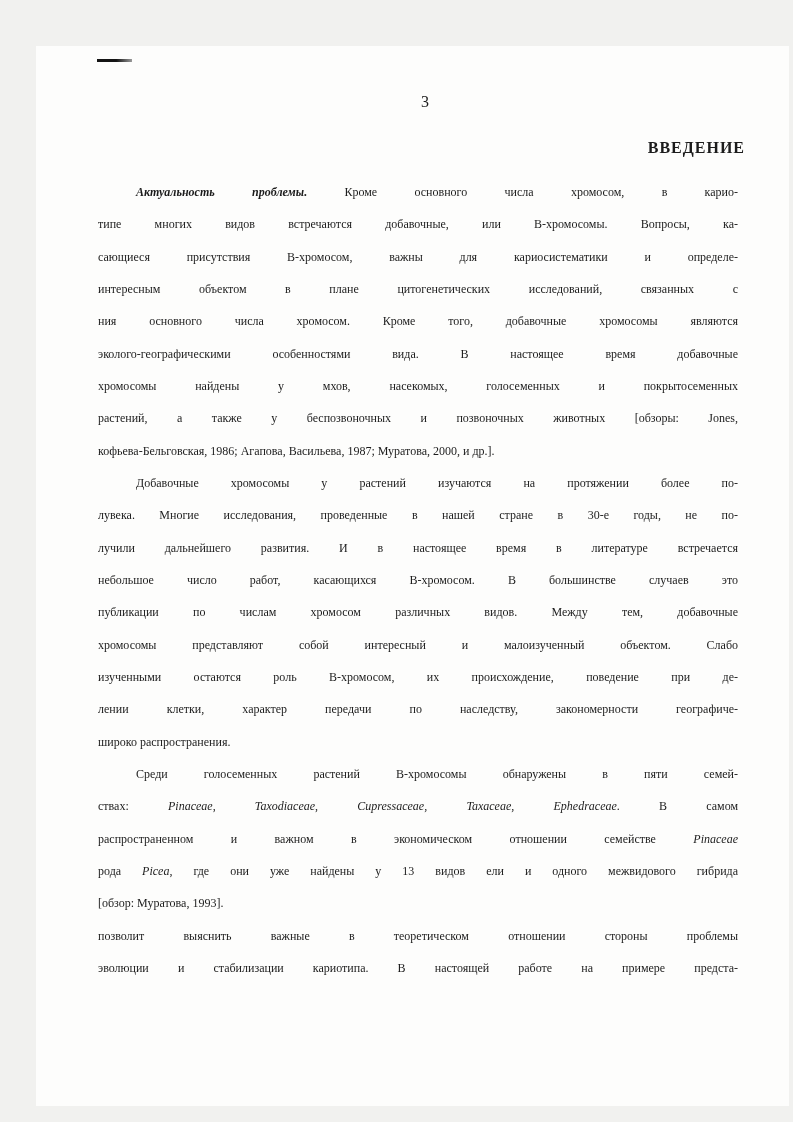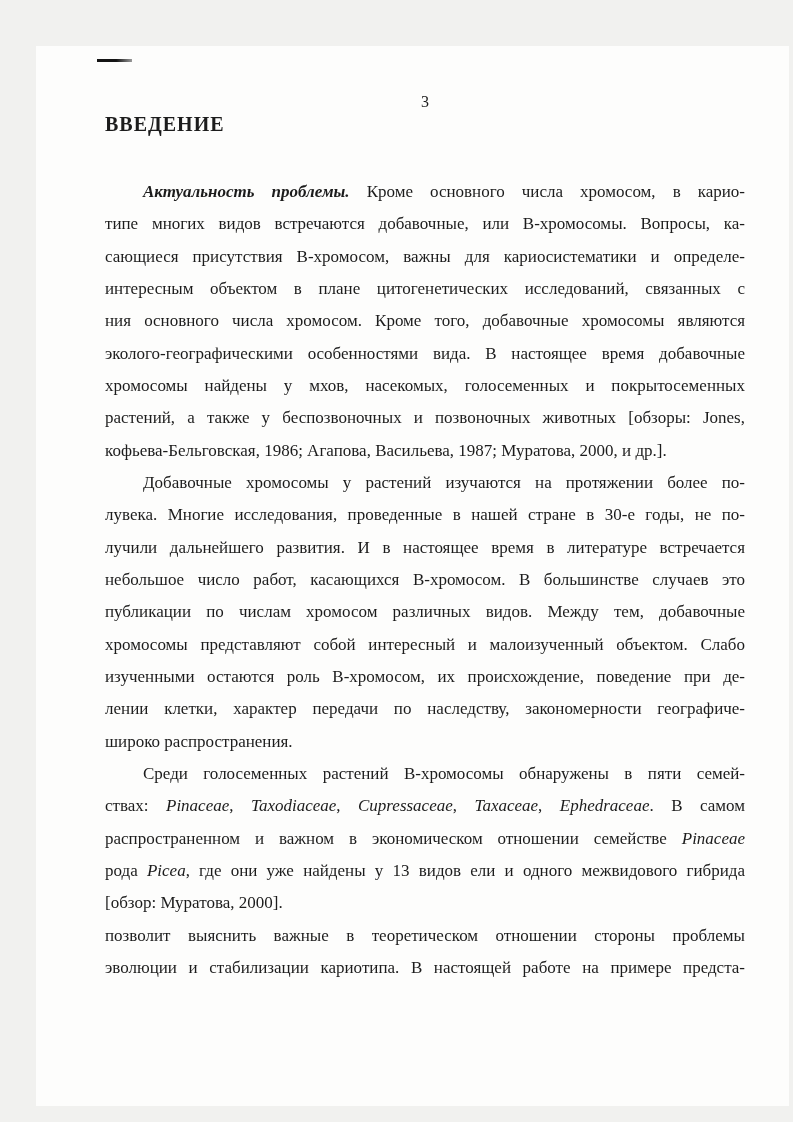--- a/index.html
+++ b/index.html
@@ -25,33 +25,33 @@
   .page-number {
     position: absolute;
     left: 69px; top: 47px;
     width: 640px;
     text-align: center;
     font-size: 16px;
     line-height: 18px;
   }
   .doc-title {
     position: absolute;
-    left: 69px; top: 66px;
+    left: 69px; top: 90px;
     width: 640px;
-    text-align: left;
-    font-size: 20px;
+    text-align: right;
+    font-size: 16px;
     font-weight: bold;
     letter-spacing: 1px;
     line-height: 24px;
   }
   .text-body {
     position: absolute;
-    left: 69px; top: 130px;
+    left: 62px; top: 130px;
     width: 640px;
-    font-size: 17px;
+    font-size: 12px;
   }
   .line {
     height: 32.33px;
     line-height: 32.33px;
     text-align: justify;
     text-align-last: justify;
     overflow: hidden;
   }
   .line.no-stretch { text-align-last: left; }
   .line.indent { text-indent: 38px; }
@@ -87,20 +87,20 @@
         <div class="line"><span class="seg-normal">хромосомы представляют собой интересный и малоизученный объектом. Слабо</span></div>
         <div class="line"><span class="seg-normal">изученными остаются роль В-хромосом, их происхождение, поведение при де-</span></div>
         <div class="line"><span class="seg-normal">лении клетки, характер передачи по наследству, закономерности географиче-</span></div>
         <div class="line no-stretch"><span class="seg-normal">широко распространения.</span></div>
       </div>
       <div>
         <div class="line indent"><span class="seg-normal">Среди голосеменных растений В-хромосомы обнаружены в пяти семей-</span></div>
         <div class="line"><span class="seg-normal">ствах: </span><span class="seg-italic">Pinaceae</span><span class="seg-normal">, </span><span class="seg-italic">Taxodiaceae</span><span class="seg-normal">, </span><span class="seg-italic">Cupressaceae</span><span class="seg-normal">, </span><span class="seg-italic">Taxaceae</span><span class="seg-normal">, </span><span class="seg-italic">Ephedraceae</span><span class="seg-normal">. В самом</span></div>
         <div class="line"><span class="seg-normal">распространенном и важном в экономическом отношении семействе </span><span class="seg-italic">Pinaceae</span></div>
         <div class="line"><span class="seg-normal">рода </span><span class="seg-italic">Picea</span><span class="seg-normal">, где они уже найдены у 13 видов ели и одного межвидового гибрида</span></div>
-        <div class="line no-stretch"><span class="seg-normal">[обзор: Муратова, 2000].</span></div>
+        <div class="line no-stretch"><span class="seg-normal">[обзор: Муратова, 1993].</span></div>
       </div>
       <div>
         <div class="line"><span class="seg-normal">позволит выяснить важные в теоретическом отношении стороны проблемы</span></div>
         <div class="line"><span class="seg-normal">эволюции и стабилизации кариотипа. В настоящей работе на примере предста-</span></div>
       </div>
     </div>
 </div>
 
 </body></html>

